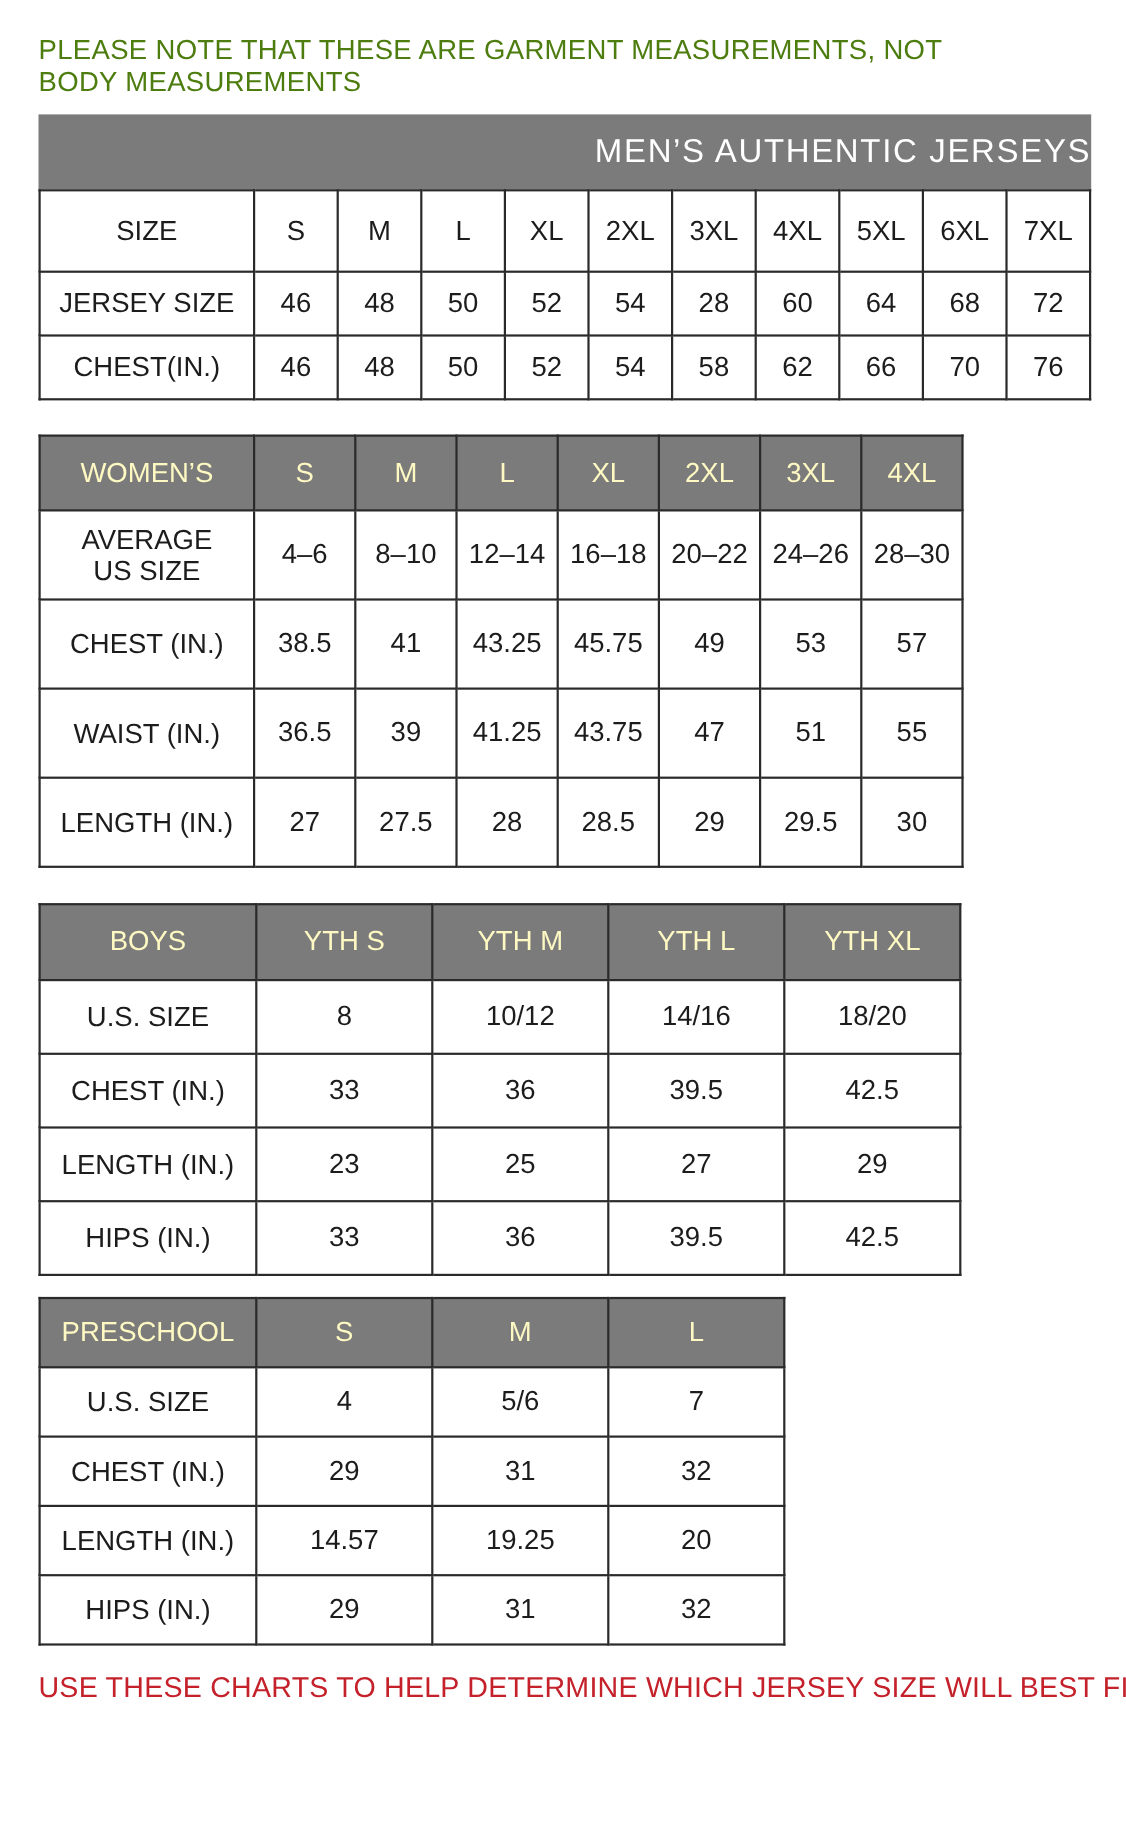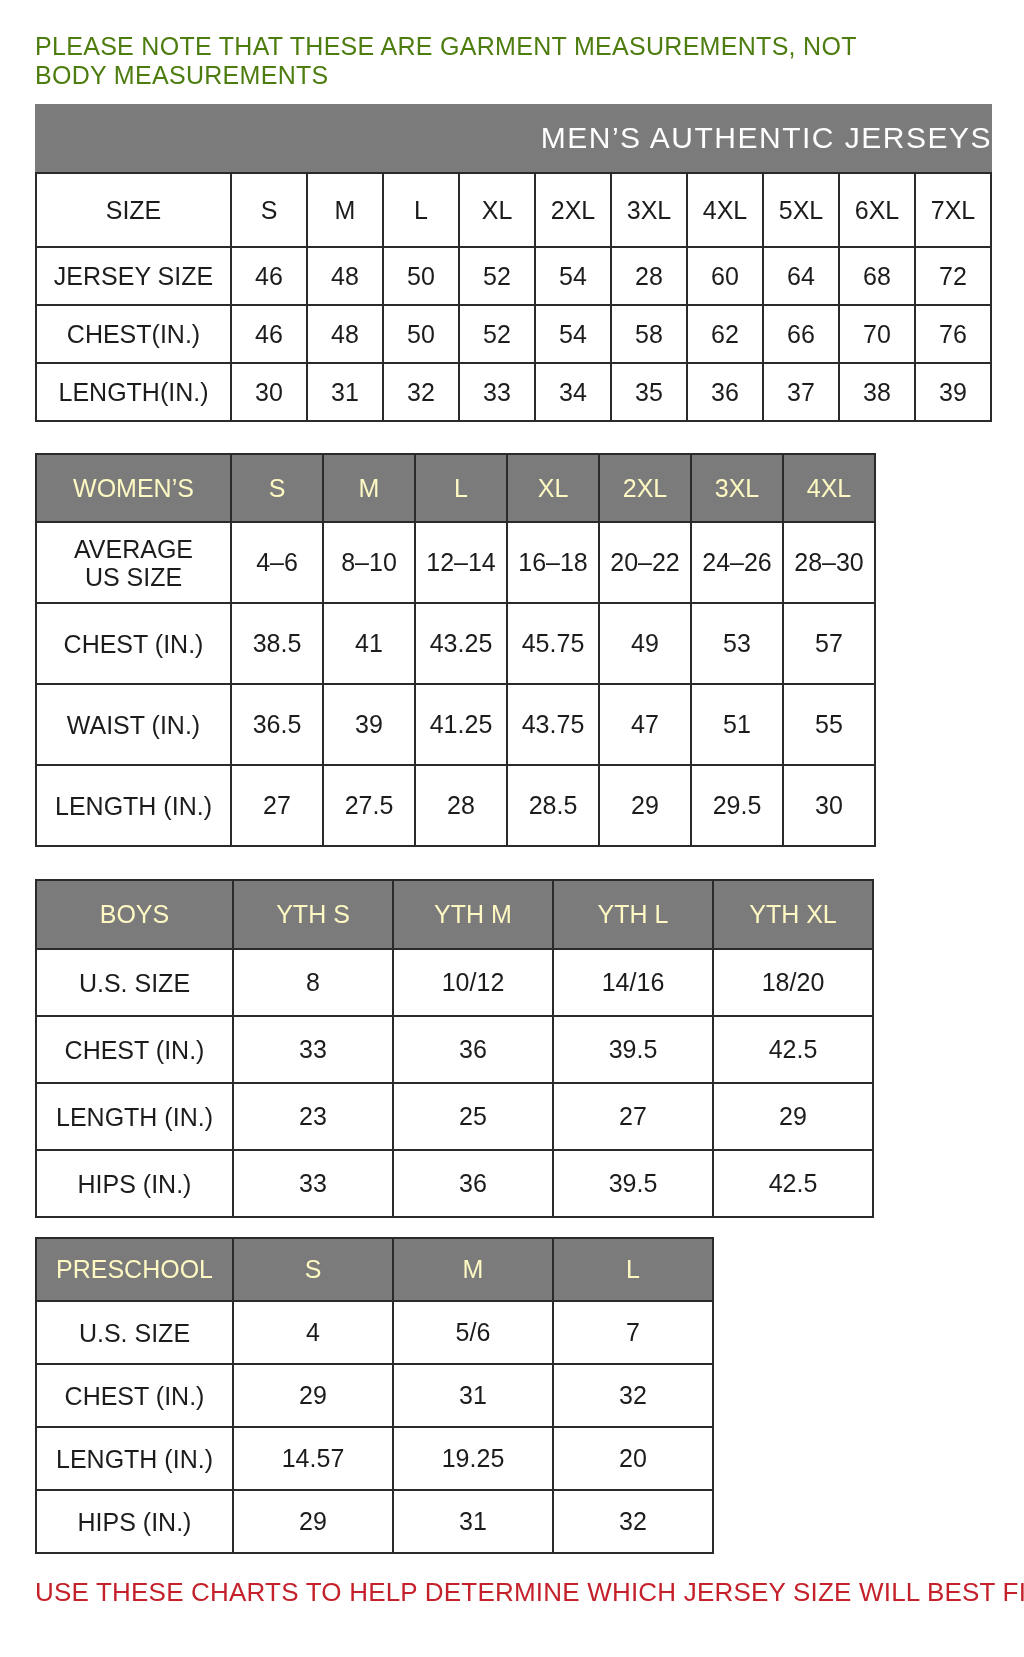--- a/index.html
+++ b/index.html
@@ -168,33 +168,20 @@
           <td>48</td>
           <td>50</td>
           <td>52</td>
           <td>54</td>
           <td>58</td>
           <td>62</td>
           <td>66</td>
           <td>70</td>
           <td>76</td>
         </tr>
-        <tr>
-          <th>LENGTH(IN.)</th>
-          <td>30</td>
-          <td>31</td>
-          <td>32</td>
-          <td>33</td>
-          <td>34</td>
-          <td>35</td>
-          <td>36</td>
-          <td>37</td>
-          <td>38</td>
-          <td>39</td>
-        </tr>
       </tbody>
     </table>
 
   <table class="size-table womens">
     <colgroup>
       <col class="label">
         <col class="data">
         <col class="data">
         <col class="data">
         <col class="data">

